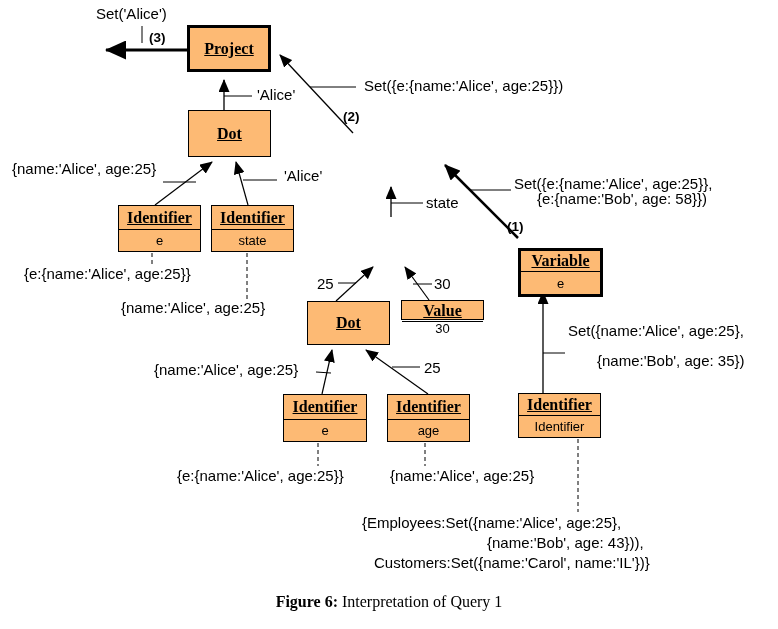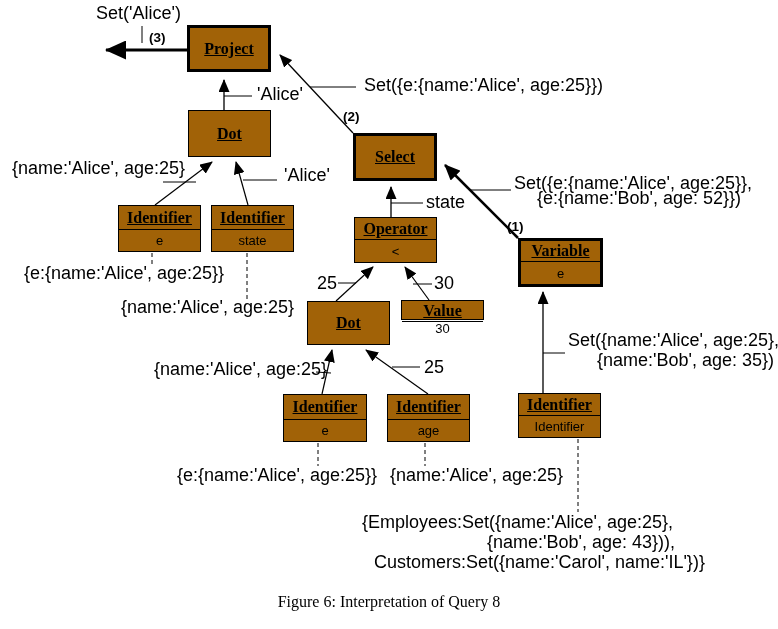--- a/index.html
+++ b/index.html
@@ -2,45 +2,45 @@
 <html><head>
 <meta charset="utf-8">
 <style>
   html,body{margin:0;padding:0;background:#ffffff;}
   #canvas{
     position:relative;width:778px;height:629px;background:#ffffff;
     font-family:"Liberation Sans",sans-serif;color:#000;overflow:hidden;
   }
   #edges{position:absolute;left:0;top:0;z-index:1;}
   .box{
-    position:absolute;z-index:2;background:#a16207;border:1px solid #000;
+    position:absolute;z-index:2;background:#fdba74;border:1px solid #000;
     box-sizing:border-box;display:flex;flex-direction:column;
   }
   .box.bold{border-width:3px;}
   .box .title{
     flex:0 0 auto;display:flex;align-items:center;justify-content:center;
     font-family:"Liberation Serif",serif;font-weight:bold;font-size:16px;
     text-decoration:underline;line-height:1;
   }
   .box .title.single{flex:1 1 auto;}
   .box .value{
     flex:1 1 auto;display:flex;align-items:center;justify-content:center;
     font-family:"Liberation Sans",sans-serif;font-size:13px;line-height:1;
     border-top:1px solid #000;
   }
   .lbl{
-    position:absolute;z-index:3;font-size:18px;line-height:15px;
+    position:absolute;z-index:3;font-size:15px;line-height:15px;
     white-space:nowrap;color:#000;
   }
   .lbl.b{font-weight:bold;font-size:13.5px;}
   .caption{
     position:absolute;left:0;top:593px;width:778px;text-align:center;z-index:3;
     font-family:"Liberation Serif",serif;font-size:16px;color:#000;
   }
-  .caption .cb{font-weight:normal;margin-top:41px;}
+  .caption .cb{font-weight:bold;margin-top:41px;}
 </style>
 </head>
 <body>
 
 <div id="canvas">
 
   <svg id="edges" width="778" height="629" viewBox="0 0 778 629">
     <defs>
       <marker id="ah" markerUnits="userSpaceOnUse" markerWidth="14" markerHeight="11" refX="12" refY="5.5" orient="auto">
         <path d="M0,0 L13,5.5 L0,11 z" fill="#000"></path>
@@ -103,39 +103,32 @@
   <div class="box" style="left:118px;top:205px;width:83px;height:47px">
     <div class="title" style="flex-basis:23px">Identifier</div>
     <div class="value">e</div>
   </div>
 
   <div class="box" style="left:211px;top:205px;width:83px;height:47px">
     <div class="title" style="flex-basis:23px">Identifier</div>
     <div class="value">state</div>
   </div>
 
-  <div class="box bold" style="left:353px;top:133px;width:84px;height:48px">
-    <div class="title single">Select</div>
-  </div>
 
-  <div class="box" style="left:354px;top:217px;width:83px;height:46px">
-    <div class="title" style="flex-basis:21px">Operator</div>
-    <div class="value">&lt;</div>
-  </div>
 
   <div class="box" style="left:307px;top:301px;width:83px;height:44px">
     <div class="title single">Dot</div>
   </div>
 
   <div class="box" style="left:401px;top:300px;width:83px;height:20px">
     <div class="title" style="flex-basis:20px">Value</div>
     <div class="value">30</div>
   </div>
 
-  <div class="box bold" style="left:518px;top:238px;width:85px;height:49px">
+  <div class="box bold" style="left:518px;top:248px;width:85px;height:49px">
     <div class="title" style="flex-basis:20px">Variable</div>
     <div class="value">e</div>
   </div>
 
   <div class="box" style="left:283px;top:394px;width:84px;height:48px">
     <div class="title" style="flex-basis:24px">Identifier</div>
     <div class="value">e</div>
   </div>
 
   <div class="box" style="left:387px;top:394px;width:83px;height:48px">
@@ -147,34 +140,34 @@
     <div class="title" style="flex-basis:21px">Identifier</div>
     <div class="value">Identifier</div>
   </div>
 
   <div class="lbl" style="left:96px;top:6px">Set('Alice')</div>
   <div class="lbl b" style="left:149px;top:30px">(3)</div>
   <div class="lbl" style="left:257px;top:87px">'Alice'</div>
   <div class="lbl" style="left:364px;top:78px">Set({e:{name:'Alice', age:25}})</div>
   <div class="lbl b" style="left:343px;top:109px">(2)</div>
   <div class="lbl" style="left:514px;top:176px">Set({e:{name:'Alice', age:25}},</div>
-  <div class="lbl" style="left:537px;top:191px">{e:{name:'Bob', age: 52}})</div>
+  <div class="lbl" style="left:537px;top:191px">{e:{name:'Bob', age: 58}})</div>
   <div class="lbl b" style="left:507px;top:219px">(1)</div>
   <div class="lbl" style="left:426px;top:195px">state</div>
   <div class="lbl" style="left:12px;top:161px">{name:'Alice', age:25}</div>
   <div class="lbl" style="left:284px;top:168px">'Alice'</div>
   <div class="lbl" style="left:24px;top:266px">{e:{name:'Alice', age:25}}</div>
   <div class="lbl" style="left:121px;top:300px">{name:'Alice', age:25}</div>
   <div class="lbl" style="left:317px;top:276px">25</div>
   <div class="lbl" style="left:434px;top:276px">30</div>
   <div class="lbl" style="left:154px;top:362px">{name:'Alice', age:25}</div>
   <div class="lbl" style="left:424px;top:360px">25</div>
   <div class="lbl" style="left:177px;top:468px">{e:{name:'Alice', age:25}}</div>
   <div class="lbl" style="left:390px;top:468px">{name:'Alice', age:25}</div>
-  <div class="lbl" style="left:568px;top:333px">Set({name:'Alice', age:25},</div>
+  <div class="lbl" style="left:568px;top:323px">Set({name:'Alice', age:25},</div>
   <div class="lbl" style="left:597px;top:353px">{name:'Bob', age: 35})</div>
   <div class="lbl" style="left:362px;top:515px">{Employees:Set({name:'Alice', age:25},</div>
   <div class="lbl" style="left:487px;top:535px">{name:'Bob', age: 43})),</div>
   <div class="lbl" style="left:374px;top:555px">Customers:Set({name:'Carol', name:'IL'})}</div>
 
-  <div class="caption"><span class="cb">Figure 6:</span><span> Interpretation of Query 8</span></div>
+  <div class="caption"><span class="cb">Figure 6:</span><span> Interpretation of Query 1</span></div>
 
 </div>
 
 </body></html>

